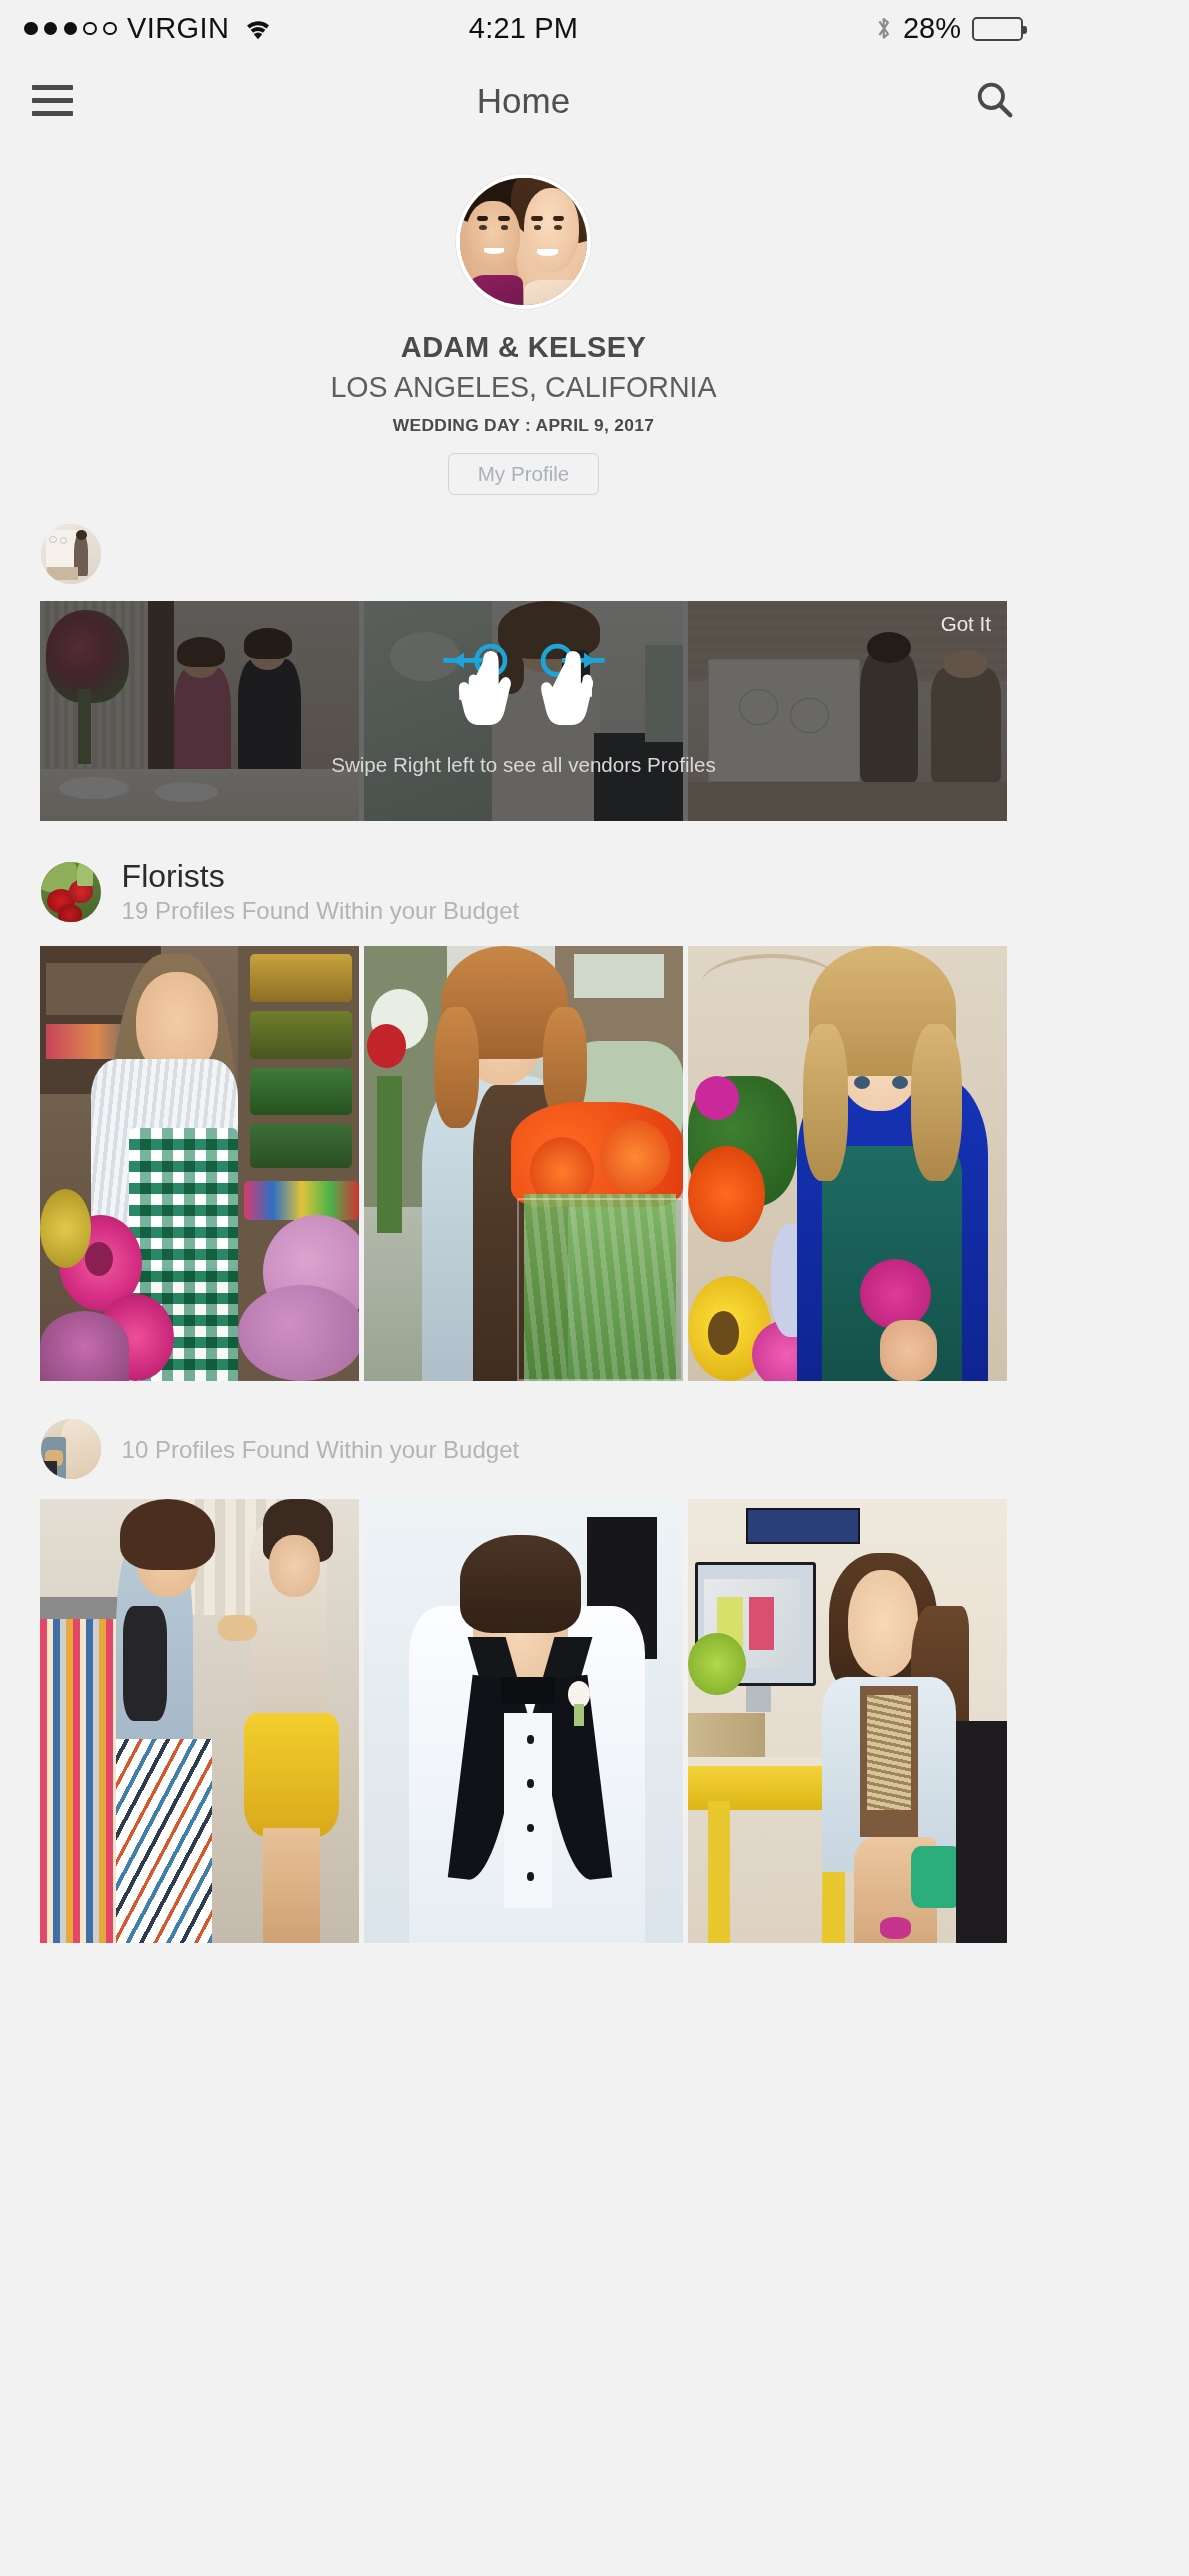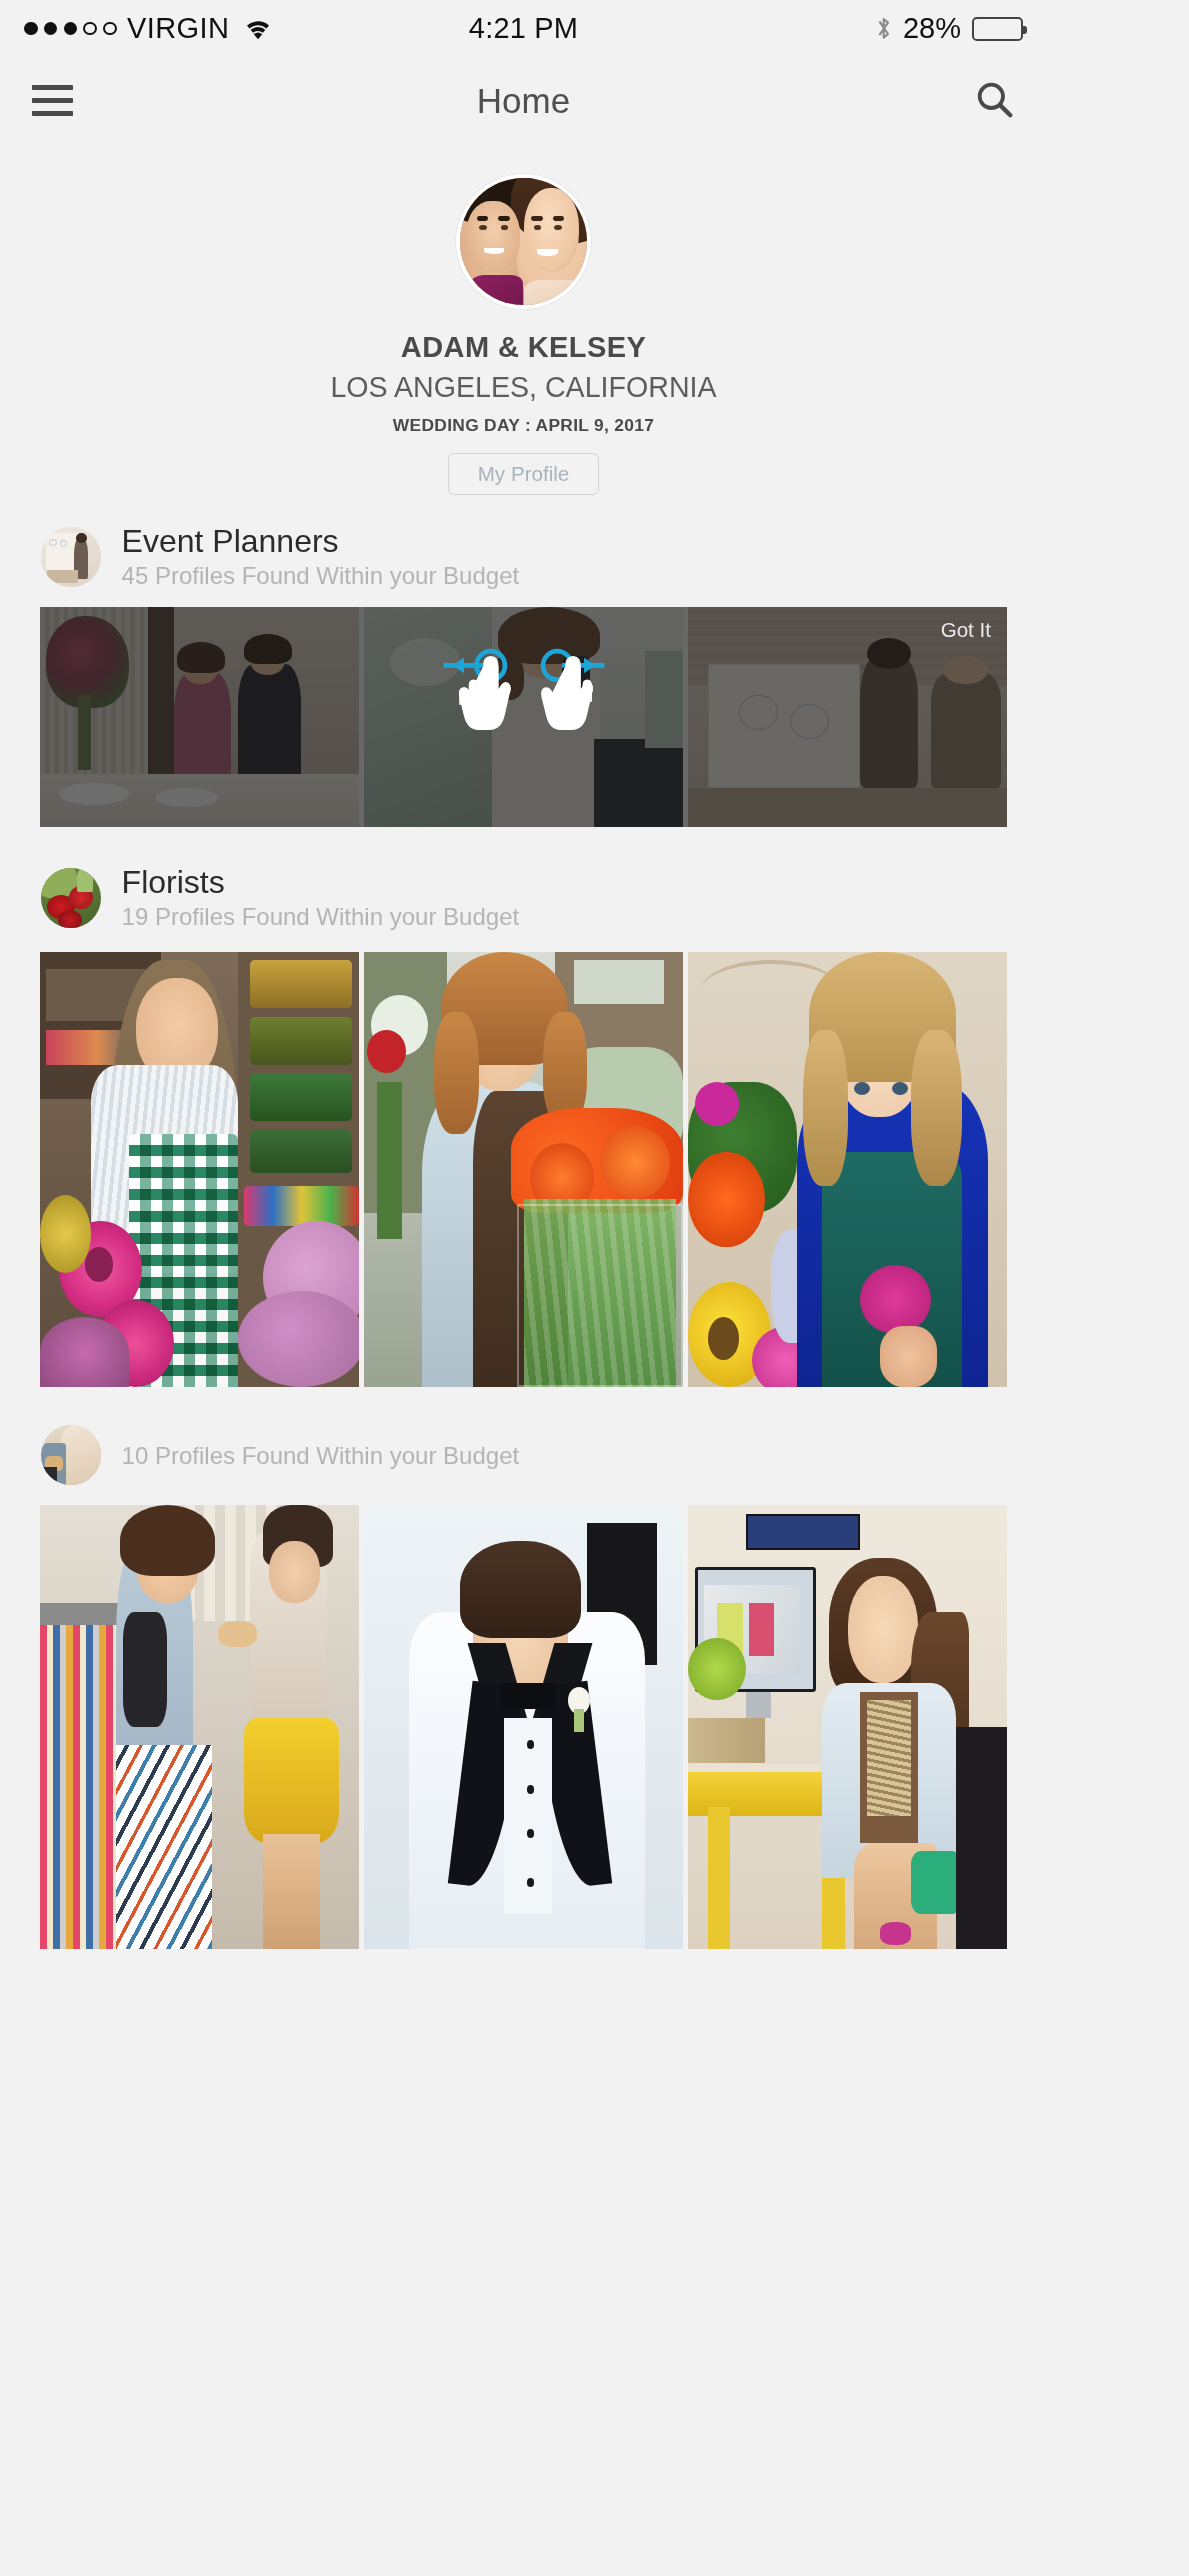--- a/index.html
+++ b/index.html
@@ -198,24 +198,20 @@
   <div class="section">
     <div class="sec-head">
       <div class="sec-thumb">
         <div class="ph" style="background:linear-gradient(150deg,#efe9e2,#ded3c7);"></div>
         <div class="lay" style="left:8%;top:10%;width:55%;height:62%;background:#f5f1ea;"></div>
         <div class="lay" style="left:14%;top:20%;width:12%;height:12%;border:1.6px solid #b9c6cf;border-radius:50%;"></div>
         <div class="lay" style="left:32%;top:22%;width:12%;height:12%;border:1.6px solid #b9c6cf;border-radius:50%;"></div>
         <div class="lay" style="left:55%;top:16%;width:24%;height:70%;background:#6c5c52;border-radius:40% 40% 10% 10%;"></div>
         <div class="lay" style="left:58%;top:10%;width:18%;height:16%;background:#3c2b22;border-radius:50%;"></div>
         <div class="lay" style="left:10%;top:72%;width:52%;height:22%;background:#c9b79f;"></div>
-      </div>
-      <div>
-        <div class="sec-title">Event Planners</div>
-        <div class="sec-sub">45 Profiles Found Within your Budget</div>
       </div>
     </div>
 
     <div class="ep-row">
       <div class="ep-strip">
         <div class="card">
           <div class="ph" style="background:linear-gradient(180deg,#d7cfc6,#b8a99c);"></div>
           <div class="lay" style="left:0;top:0;width:34%;height:100%;background:repeating-linear-gradient(90deg,#e3ddd4 0 4.8px,#cfc6ba 4.8px 9.5px);"></div>
           <div class="lay" style="left:2%;top:4%;width:26%;height:42%;background:radial-gradient(circle at 40% 40%,#b8566e 0%,#8e4054 40%,#5c7a4a 80%);border-radius:46% 50% 40% 44%;"></div>
           <div class="lay" style="left:12%;top:40%;width:4%;height:34%;background:#6e7f52;"></div>
@@ -269,20 +265,21 @@
           </svg>
           <svg width="82" height="127" viewBox="0 0 52 80">
             <line x1="19" y1="13" x2="46" y2="13" stroke="#1ca5d8" stroke-width="3"></line>
             <path d="M40 13 L33 8 L33 18 Z" fill="#1ca5d8"></path>
             <circle cx="16" cy="13" r="9" stroke="#1ca5d8" stroke-width="3" fill="none"></circle>
             <path d="M11 14 q0-7 5-7 t5 7 v14 q3-6 6-4 t1 7 l-3 13 q-2 10-10 10 h-6 q-8 0-10-9 l-3-12 q-1-5 2-6 t5 3 z" fill="#fff" transform="translate(10,0)"></path>
             <path d="M32 36 v-10 q0-4 3-4 t3 4 v10" fill="#fff"></path>
             <path d="M26 38 v-7 q0-4 3-4 t3 4 v7" fill="#fff"></path>
           </svg>
         </div>
+        <div class="swipe-text">Swipe Right left to see all vendors Profiles</div>
       </div>
     </div>
   </div>
 
   <div class="section" style="margin-top:38px;">
     <div class="sec-head">
       <div class="sec-thumb">
         <div class="ph" style="background:linear-gradient(160deg,#6c8a3f,#47632c);"></div>
         <div class="lay" style="left:-10%;top:-10%;width:70%;height:60%;background:#8fae5a;border-radius:40%;"></div>
         <div class="lay" style="left:10%;top:45%;width:46%;height:40%;background:radial-gradient(circle,#cf1c20,#8e0f14);border-radius:50%;"></div>

